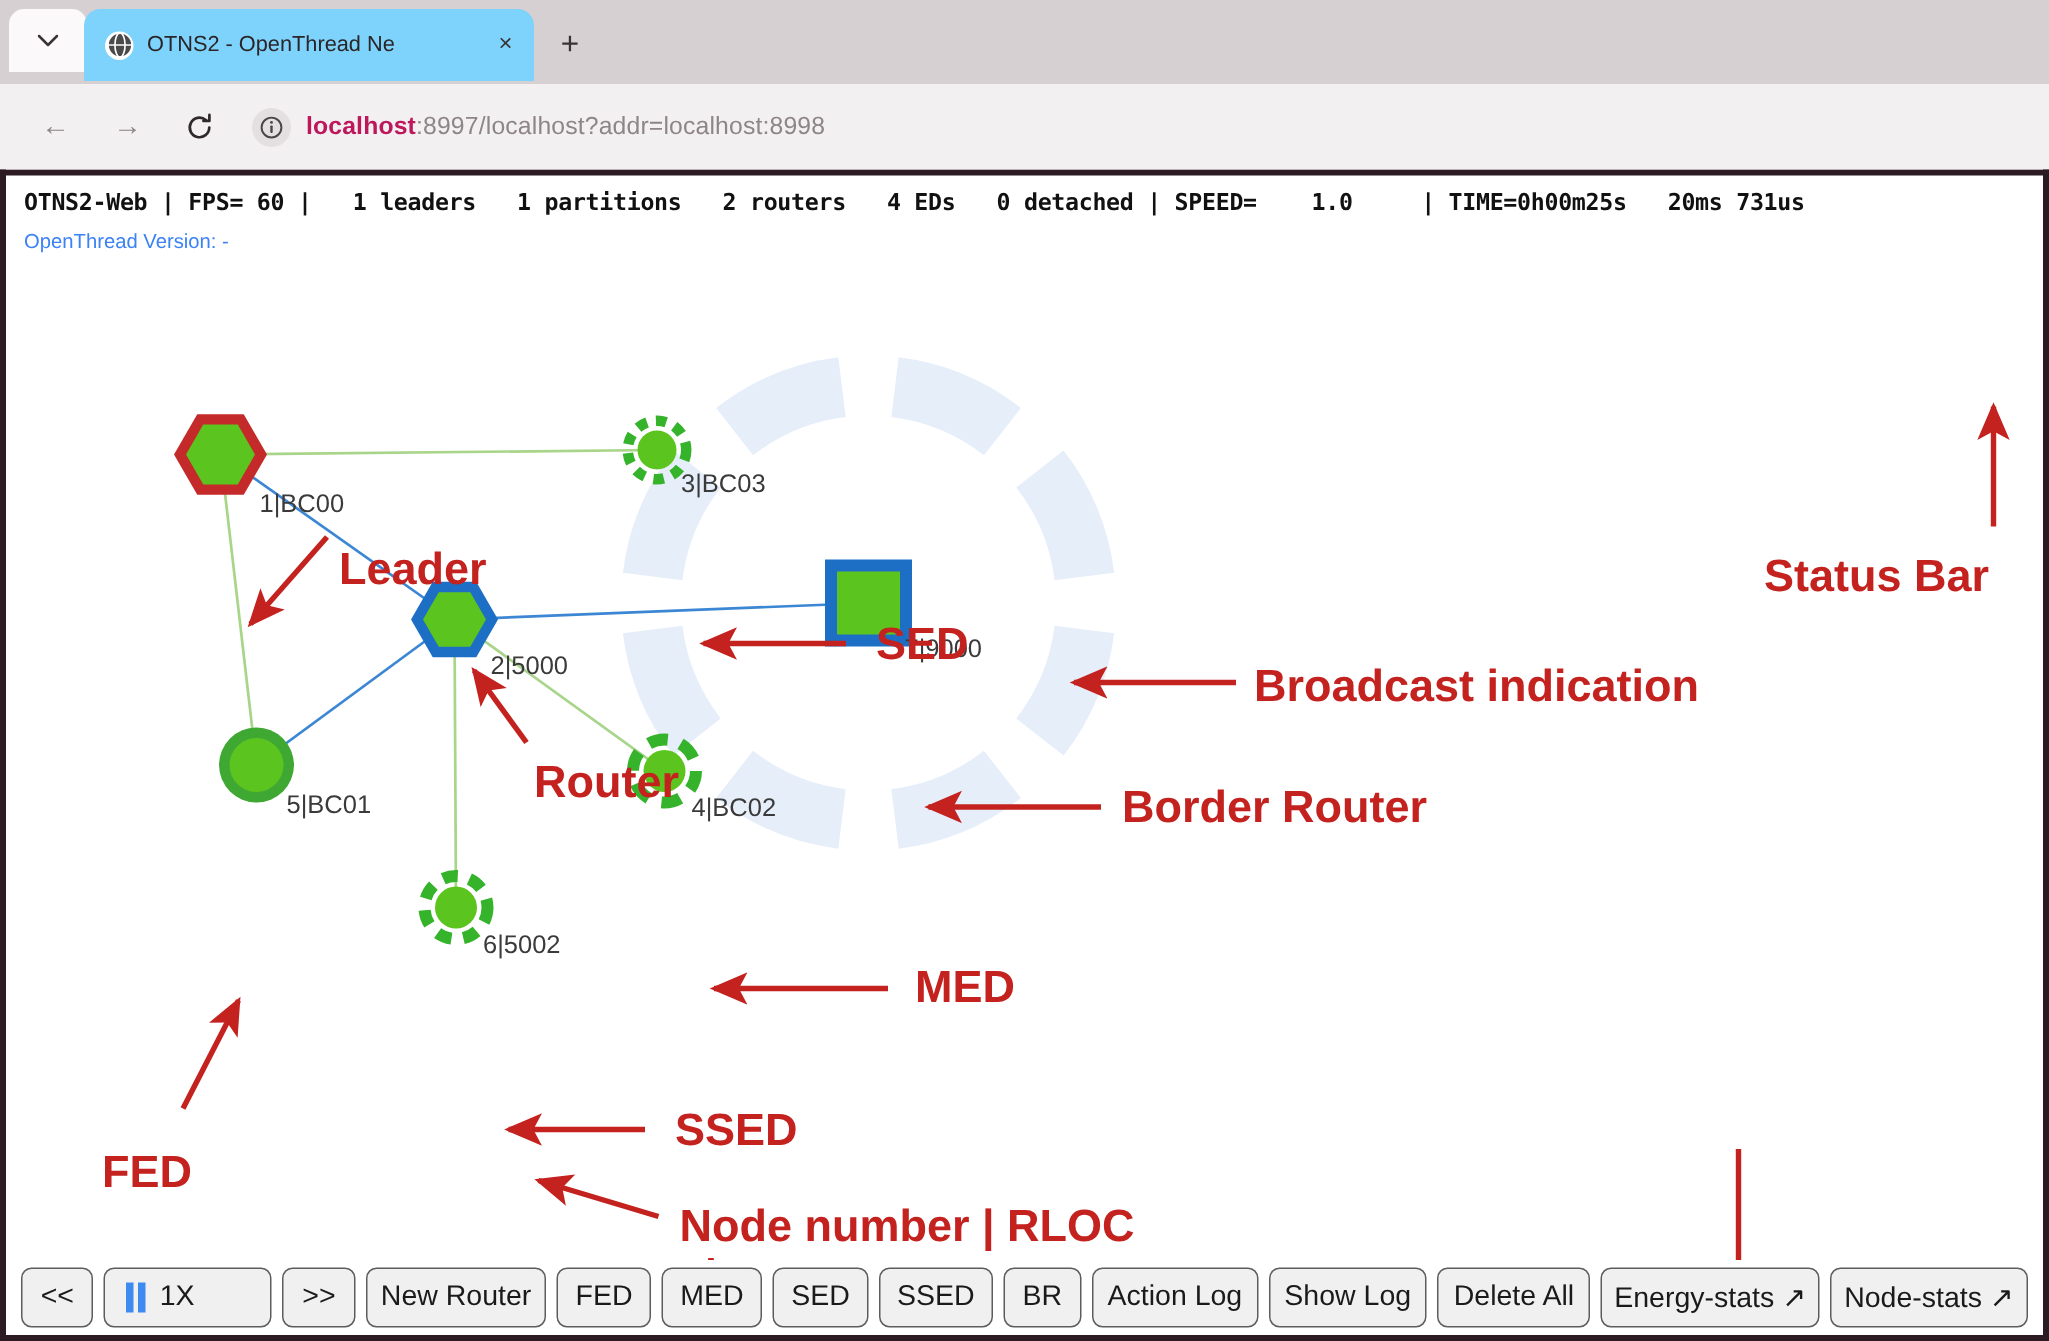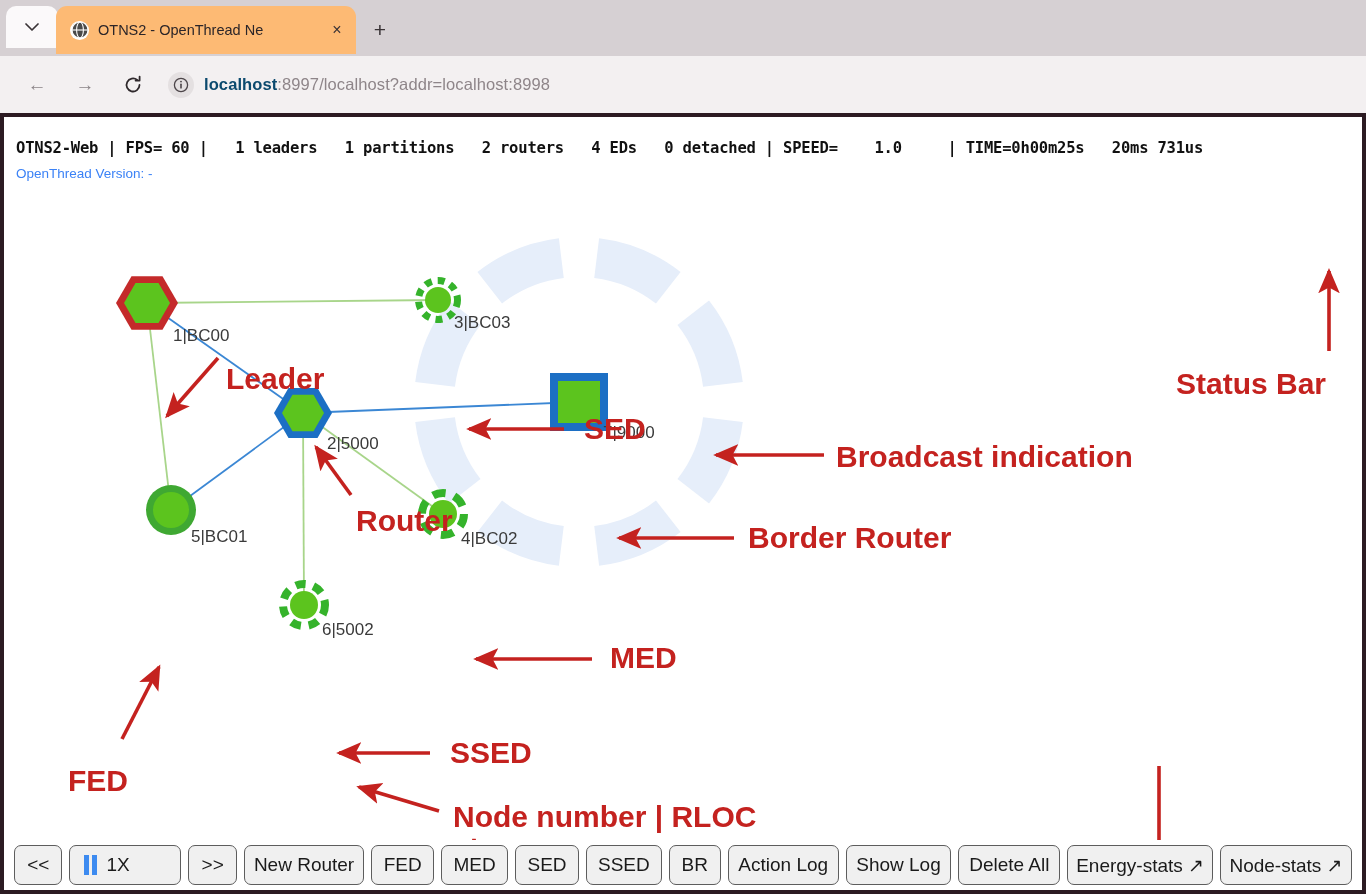--- a/index.html
+++ b/index.html
@@ -20,21 +20,21 @@
     position: absolute; left: 0; top: 4px; width: 1366px; height: 52px;
   }
   .tab-menu-btn {
     position: absolute; left: 6px; top: 2px; width: 52px; height: 42px;
     background: #fbf9fa; border-radius: 10px 10px 0 0;
     display: flex; align-items: center; justify-content: center;
     color: #3a3336; font-size: 15px;
   }
   .tab {
     position: absolute; left: 56px; top: 2px; width: 300px; height: 48px;
-    background: #fdba74; border-radius: 11px 11px 0 0;
+    background: #7dd3fc; border-radius: 11px 11px 0 0;
     display: flex; align-items: center; padding: 0 8px 0 14px; gap: 9px;
   }
   .tab .favicon {
     width: 19px; height: 19px; border-radius: 50%;
     background: #fff; display: flex; align-items: center; justify-content: center;
     flex: 0 0 auto;
   }
   .tab .title {
     font-size: 14.5px; color: #2b2528; white-space: nowrap; overflow: hidden;
     flex: 1 1 auto;
@@ -62,29 +62,29 @@
   .urlbar {
     flex: 1 1 auto; height: 38px; background: #f3f0f1;
     display: flex; align-items: center; gap: 10px; padding-left: 6px; margin-right: 20px;
   }
   .info-icon {
     width: 26px; height: 26px; border-radius: 50%; background: #e4e0e1;
     display: flex; align-items: center; justify-content: center;
     font-size: 15px; color: #4c4549; font-family: "Liberation Serif", serif;
   }
   .urltext { font-size: 16.5px; color: #8e8589; letter-spacing: .1px; }
-  .urltext b { color: #0c4a6e; font-weight: 700; }
+  .urltext b { color: #be185d; font-weight: 700; }
 
   
   .page {
     position: absolute; left: 4px; top: 117px; width: 1358px; height: 773px;
     background: #ffffff; overflow: hidden;
   }
   .statusbar {
-    position: absolute; left: 0; top: 14px; width: 1358px; height: 50px;
+    position: absolute; left: 0; top: 1px; width: 1358px; height: 50px;
     font-family: "DejaVu Sans Mono", monospace;
   }
   .statusline {
     position: absolute; left: 12px; top: 8px; width: 1340px;
     font-size: 15.5px; font-weight: 700; color: #111111;
     white-space: pre; letter-spacing: -0.2px;
   }
   .versionline {
     position: absolute; left: 12px; top: 35px;
     font-size: 13.5px; color: #3b82f6;

